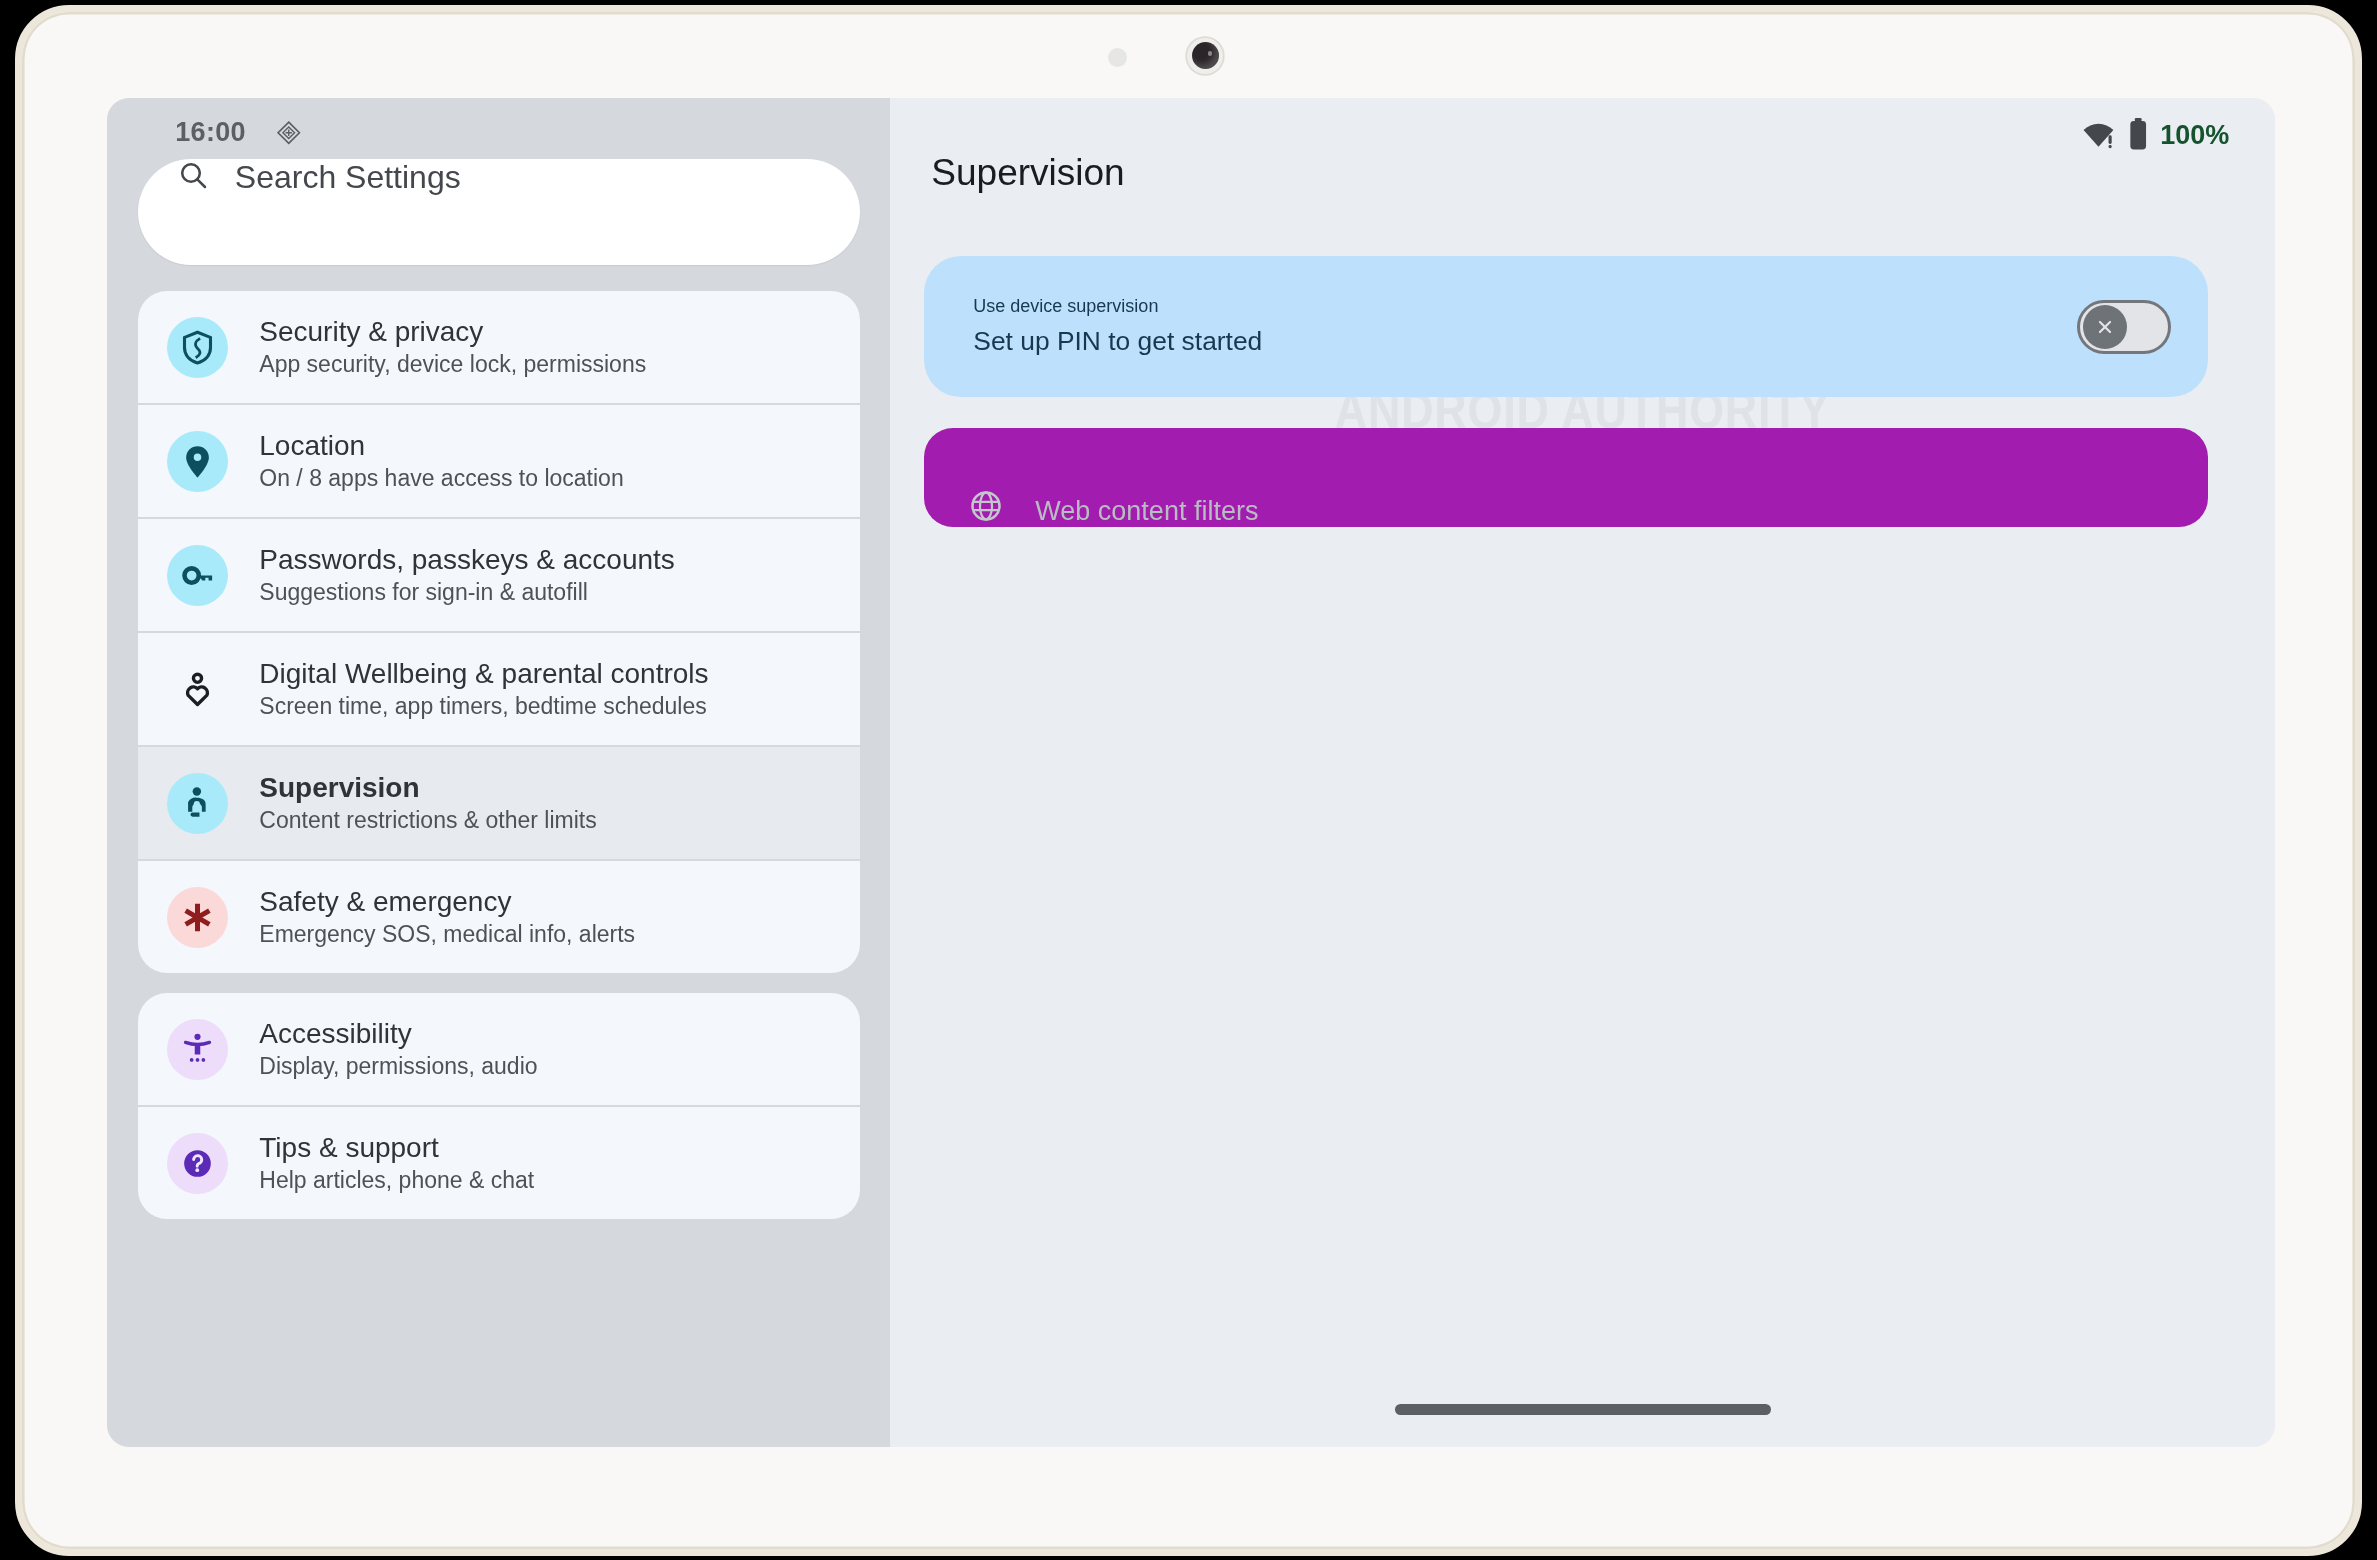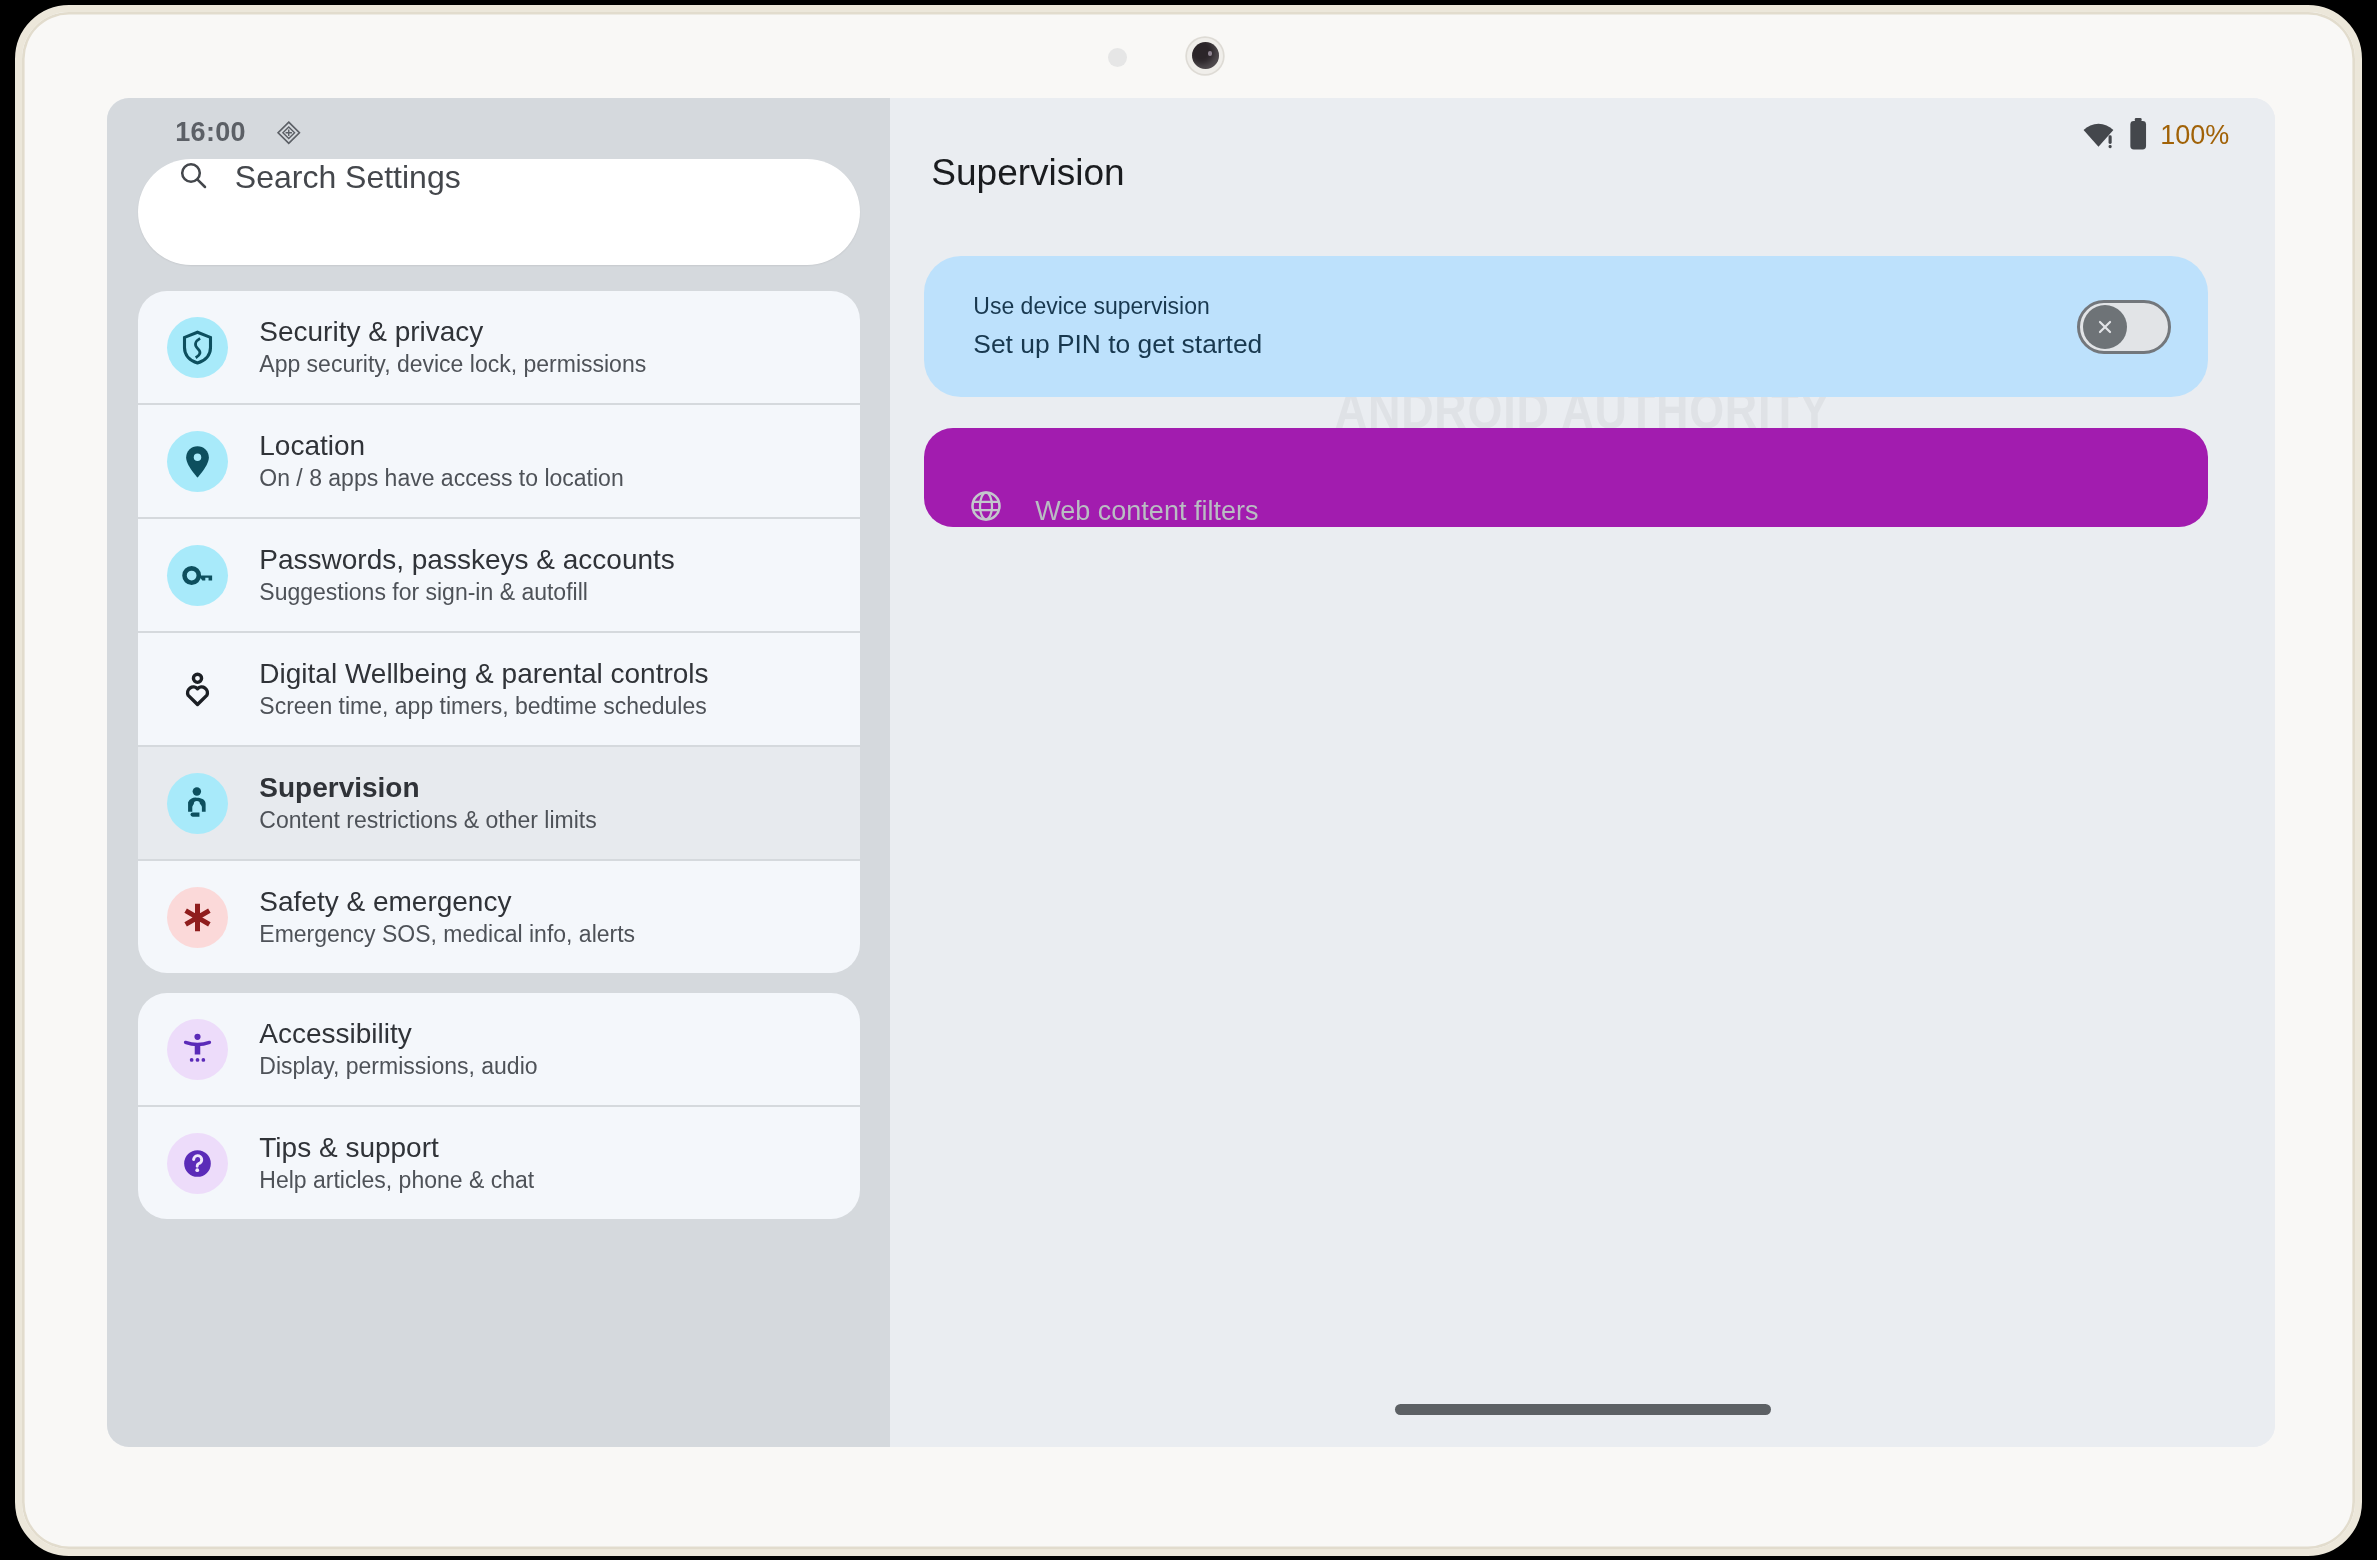--- a/index.html
+++ b/index.html
@@ -51,36 +51,36 @@
   .nav-item.selected{background:#e7eaee;}
   .nav-icon{flex:0 0 61px;width:61px;height:61px;border-radius:50%;display:flex;align-items:center;justify-content:center;}
   .nav-text{display:flex;flex-direction:column;gap:6px;}
   .nav-title{font-size:28px;color:#303338;line-height:1.05;}
   .nav-item.selected .nav-title{font-weight:700;}
   .nav-sub{font-size:23px;color:#4e5258;line-height:1.05;}
 
   
   #main{flex:1;position:relative;background:#eaedf1;}
   #statusbar-right{position:absolute;right:46px;top:20.4px;display:flex;align-items:center;gap:12px;}
-  .batt-txt{font-size:27px;font-weight:400;color:#a16207;}
+  .batt-txt{font-size:27px;font-weight:700;color:#14532d;}
   #page-title{position:absolute;left:41px;top:54px;font-size:37px;color:#1a1c1f;font-weight:400;}
 
   #watermark{
     position:absolute;left:0;top:283px;width:100%;text-align:center;
     font-size:51px;font-weight:700;color:#dfe2e6;letter-spacing:0.9px;
     transform:scaleX(.88);font-family:"Liberation Sans",sans-serif;
   }
 
   #card-supervision{
     position:absolute;left:34px;top:158px;width:1284px;height:141px;
     background:#bde1fc;border-radius:37px;display:flex;align-items:center;
     padding:0 37px 0 49px;box-sizing:border-box;
   }
   #card-supervision .labels{display:flex;flex-direction:column;gap:8.5px;flex:1;}
-  .sup-title{font-size:23px;color:#18384f;}
+  .sup-title{font-size:18px;color:#18384f;}
   .sup-sub{font-size:26.4px;color:#18384f;}
   .switch{
     width:94px;height:54px;border-radius:29px;background:#e2e4e7;
     border:3.4px solid #73777c;box-sizing:border-box;position:relative;flex:0 0 94px;
   }
   .switch .thumb{
     position:absolute;left:2.6px;top:2.6px;width:44px;height:44px;border-radius:50%;
     background:#6e7377;display:flex;align-items:center;justify-content:center;
   }
 

